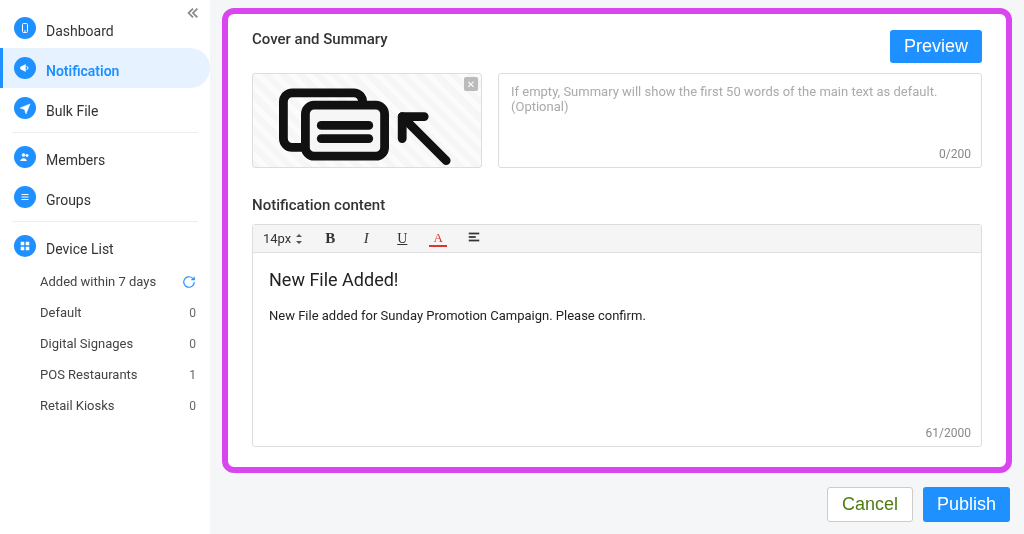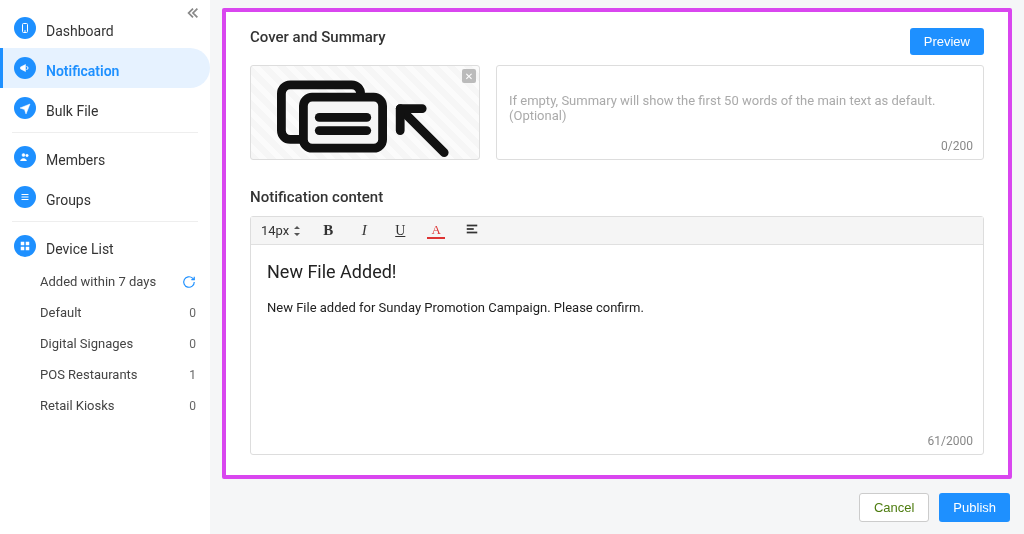--- a/index.html
+++ b/index.html
@@ -91,22 +91,22 @@
   .main {
     flex: 1;
     padding: 8px 12px 12px 12px;
     display: flex;
     flex-direction: column;
     gap: 10px;
     overflow: hidden;
   }
   .card {
     background: #fff;
-    border-radius: 2px;
-    border: 4px solid #d946ef;
+    border-radius: 12px;
+    border: 6px solid #d946ef;
     padding: 16px 24px 20px 24px;
   }
   .card.main-card {
     flex: 1;
     display: flex;
     flex-direction: column;
   }
   .section-header {
     display: flex;
     justify-content: space-between;
@@ -114,21 +114,21 @@
     margin-bottom: 10px;
   }
   .section-title {
     font-size: 15px;
     font-weight: 500;
     color: #333;
   }
   .btn {
     padding: 6px 14px;
     border-radius: 3px;
-    font-size: 13px;
+    font-size: 18px;
     border: none;
     cursor: pointer;
   }
   .btn-primary { background: #1e90ff; color: #fff; }
   .btn-default { background: #fff; color: #4d7c0f; border: 1px solid #ccc; }
   .cover-row {
     display: flex;
     gap: 16px;
     align-items: stretch;
   }
@@ -156,21 +156,21 @@
     align-items: center; justify-content: center;
     border-radius: 2px;
     cursor: pointer;
   }
   .cover-thumb svg { width: 200px; height: 88px; }
   .summary-box {
     flex: 1;
     border: 1px solid #ddd;
     border-radius: 3px;
     position: relative;
-    padding: 27px 12px;
+    padding: 10px 12px;
     font-size: 13px;
     color: #aaa;
     background: #fff;
   }
   .summary-box .counter {
     position: absolute;
     bottom: 6px; right: 10px;
     font-size: 12px;
     color: #888;
   }

